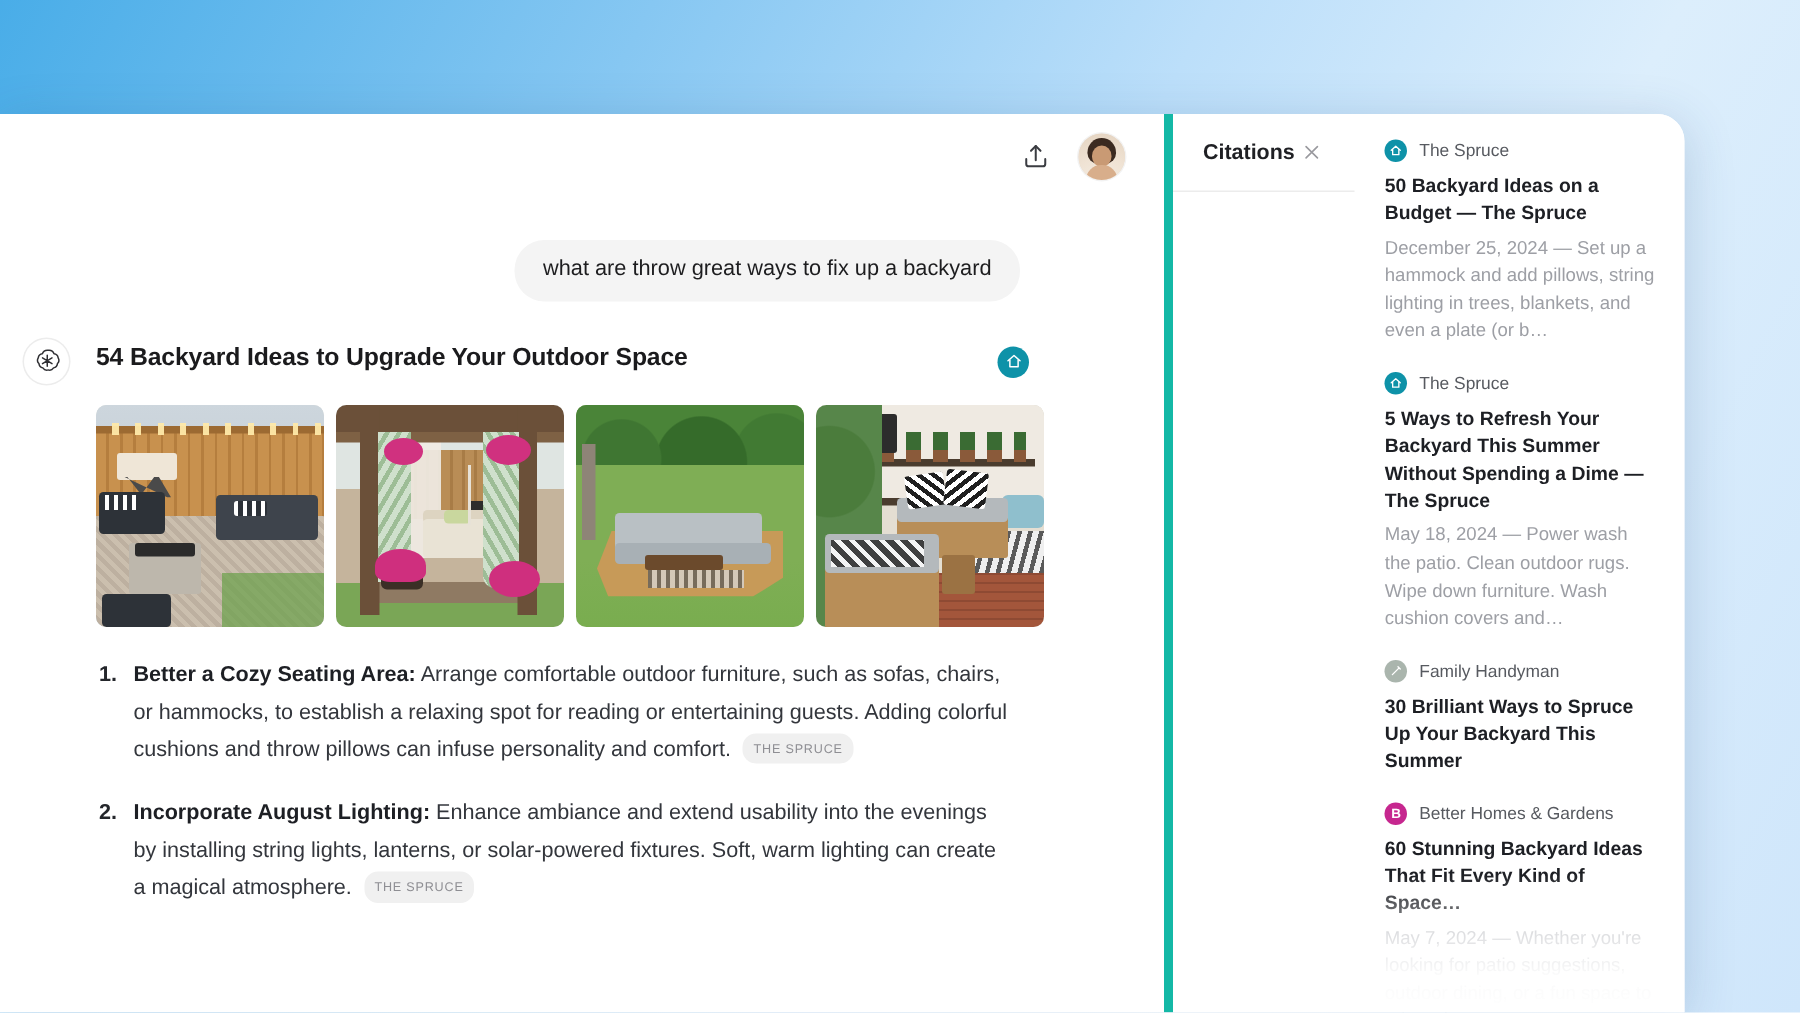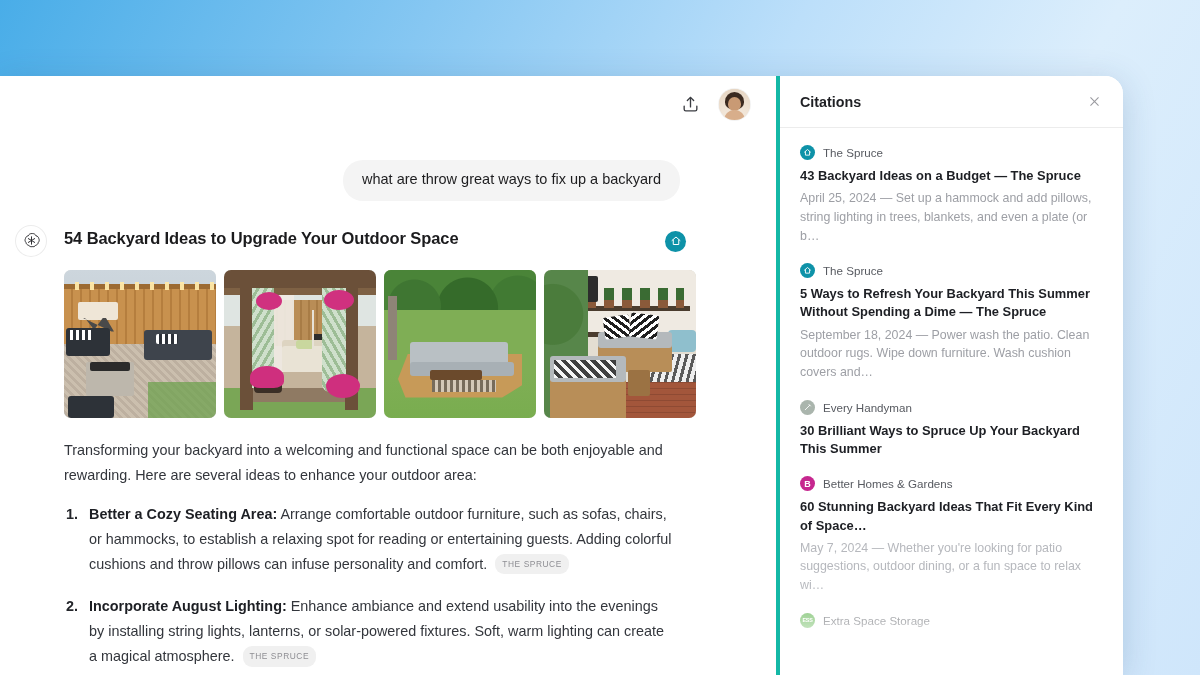--- a/index.html
+++ b/index.html
@@ -309,23 +309,23 @@
     margin-left: 4px;
     white-space: nowrap;
     cursor: pointer;
   }
 
   
   #citations-panel {
     width: 347px;
     height: 100%;
     background: #fff;
-    border-left: 4px solid #14b8a6;
-    display: flex;
-    flex-direction: column;
+    border-left: 6px solid #14b8a6;
+    display: flex;
+    flex-direction: row;
     position: relative;
   }
 
   #citations-header {
     height: 52px;
     flex: none;
     display: flex;
     align-items: center;
     justify-content: space-between;
     padding: 0 18px 0 20px;
@@ -520,21 +520,20 @@
               <div class="t4-pillA"></div>
                 <div class="t4-pillB"></div>
               <div class="t4-stool"></div>
               <div class="t4-pallB"></div>
                 <div class="t4-cushB"></div>
                 <div class="t4-cushBp"></div>
             </div>
           </div>
 
           <div id="answer-text">
-            <p id="answer-intro">Transforming your backyard into a welcoming and functional space can be both enjoyable and rewarding. Here are several ideas to enhance your outdoor area:</p>
 
             <ol id="answer-list">
               <li>
                 <b>Better a Cozy Seating Area:</b>
                 <span>Arrange comfortable outdoor furniture, such as sofas, chairs, or hammocks, to establish a relaxing spot for reading or entertaining guests. Adding colorful cushions and throw pillows can infuse personality and comfort.</span>
                 <span class="cite-chip">THE SPRUCE</span>
               </li>
               <li>
                 <b>Incorporate August Lighting:</b>
                 <span>Enhance ambiance and extend usability into the evenings by installing string lights, lanterns, or solar-powered fixtures. Soft, warm lighting can create a magical atmosphere.</span>
@@ -565,46 +564,46 @@
       <div class="citation">
         <div class="cit-src">
           <span class="src-icon src-spruce">
             <svg width="9" height="9" viewBox="0 0 24 24" fill="none" stroke="#fff" stroke-width="2.4" stroke-linecap="round" stroke-linejoin="round">
               <path d="M4 11l8-7 8 7"></path>
                 <path d="M6.5 10v9h11v-9"></path>
             </svg>
           </span>
           <span class="cit-src-name">The Spruce</span>
         </div>
-        <div class="cit-title">43 Backyard Ideas on a Budget — The Spruce</div>
-        <div class="cit-snippet">April 25, 2024 — Set up a hammock and add pillows, string lighting in trees, blankets, and even a plate (or b…</div>
+        <div class="cit-title">50 Backyard Ideas on a Budget — The Spruce</div>
+        <div class="cit-snippet">December 25, 2024 — Set up a hammock and add pillows, string lighting in trees, blankets, and even a plate (or b…</div>
       </div>
 
       <div class="citation">
         <div class="cit-src">
           <span class="src-icon src-spruce">
             <svg width="9" height="9" viewBox="0 0 24 24" fill="none" stroke="#fff" stroke-width="2.4" stroke-linecap="round" stroke-linejoin="round">
               <path d="M4 11l8-7 8 7"></path>
                 <path d="M6.5 10v9h11v-9"></path>
             </svg>
           </span>
           <span class="cit-src-name">The Spruce</span>
         </div>
         <div class="cit-title">5 Ways to Refresh Your Backyard This Summer Without Spending a Dime — The Spruce</div>
-        <div class="cit-snippet">September 18, 2024 — Power wash the patio. Clean outdoor rugs. Wipe down furniture. Wash cushion covers and…</div>
+        <div class="cit-snippet">May 18, 2024 — Power wash the patio. Clean outdoor rugs. Wipe down furniture. Wash cushion covers and…</div>
       </div>
 
       <div class="citation">
         <div class="cit-src">
           <span class="src-icon src-handyman">
             <svg width="9" height="9" viewBox="0 0 24 24" fill="none" stroke="#fff" stroke-width="2.4" stroke-linecap="round">
               <path d="M16 4l4 4M18 6l-12 12"></path>
             </svg>
           </span>
-          <span class="cit-src-name">Every Handyman</span>
+          <span class="cit-src-name">Family Handyman</span>
         </div>
         <div class="cit-title">30 Brilliant Ways to Spruce Up Your Backyard This Summer</div>
       </div>
 
       <div class="citation fade-1">
         <div class="cit-src">
           <span class="src-icon src-bhg">B</span>
           <span class="cit-src-name">Better Homes &amp; Gardens</span>
         </div>
         <div class="cit-title">60 Stunning Backyard Ideas That Fit Every Kind of Space…</div>

